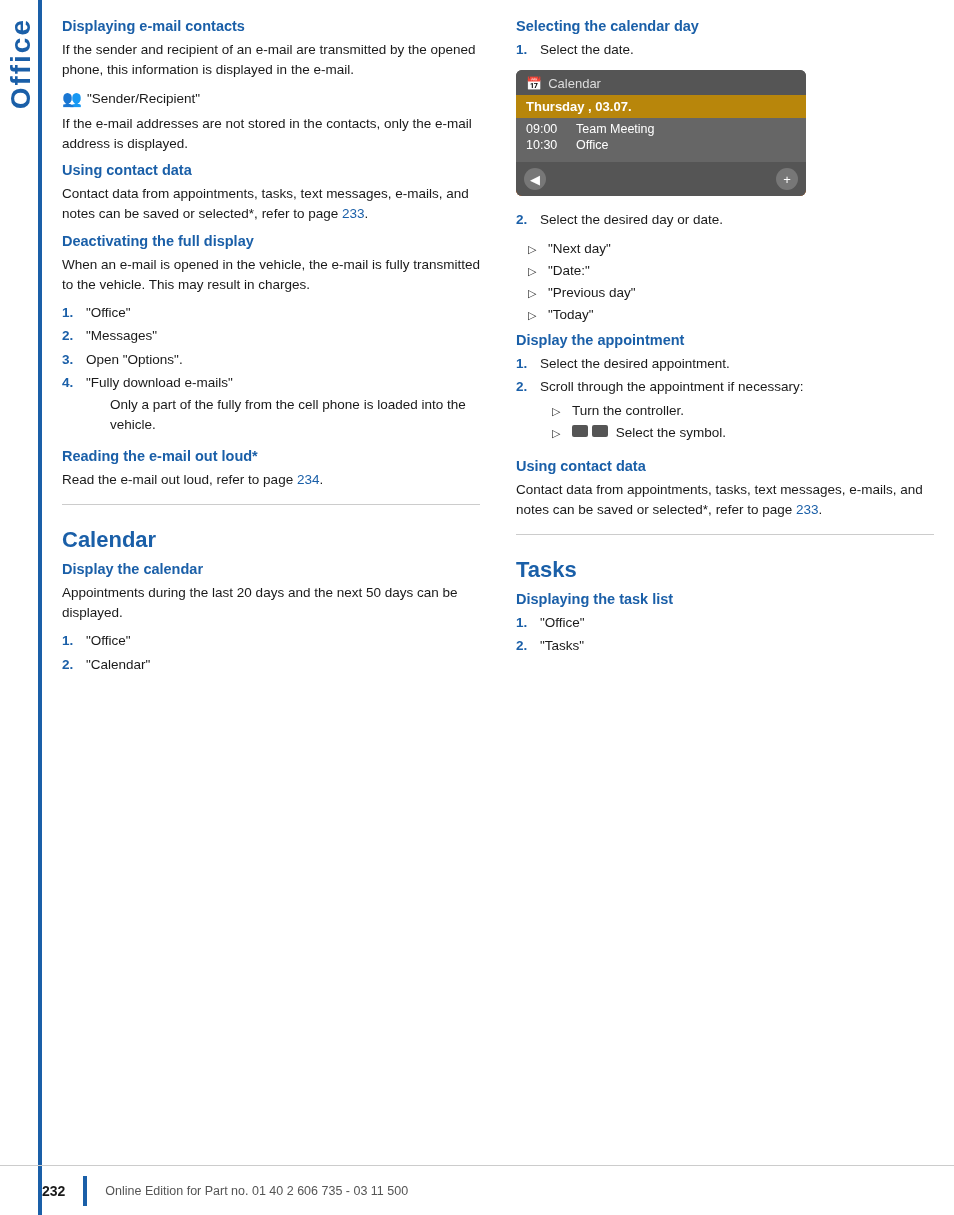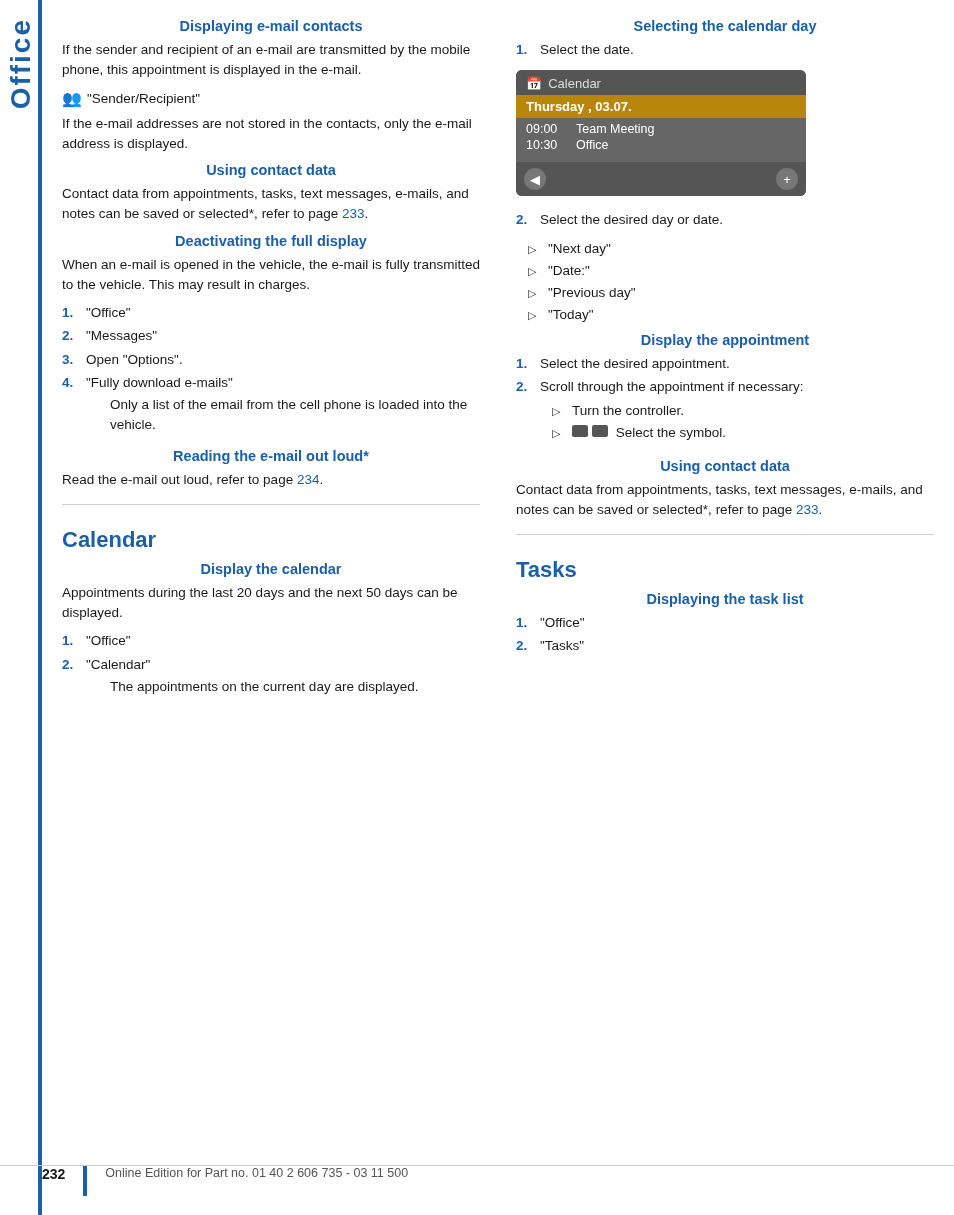--- a/index.html
+++ b/index.html
@@ -74,21 +74,20 @@
     .section-title {
       color: #1a5fa8;
       font-size: 14.5px;
       font-weight: bold;
       margin-bottom: 6px;
       margin-top: 18px;
     }
 
     .section-title:first-child {
       margin-top: 0;
-      text-align: center;
     }
 
     .section-title-large {
       color: #1a5fa8;
       font-size: 22px;
       font-weight: bold;
       margin-bottom: 8px;
       margin-top: 22px;
     }
 
@@ -267,21 +266,21 @@
     }
 
     
     .bottom-bar {
       position: absolute;
       bottom: 0;
       left: 0;
       right: 0;
       height: 50px;
       display: flex;
-      align-items: flex-start;
+      align-items: center;
       border-top: 1px solid #ccc;
       padding: 0 0 0 42px;
     }
 
     .page-number {
       font-size: 14px;
       font-weight: bold;
       color: #1a1a1a;
       margin-right: 18px;
     }
@@ -313,21 +312,21 @@
     <div class="sidebar-label">Office</div>
     <div class="sidebar-bar"></div>
   </div>
 
   <div class="main-content">
 
     <div class="left-col">
 
       <div>
         <div class="section-title">Displaying e-mail contacts</div>
-        <p class="body-text">If the sender and recipient of an e-mail are transmitted by the mobile phone, this appointment is displayed in the e-mail.</p>
+        <p class="body-text">If the sender and recipient of an e-mail are transmitted by the opened phone, this information is displayed in the e-mail.</p>
         <div class="contact-icon-line">
           <span class="contact-icon">👥</span>
           <span>"Sender/Recipient"</span>
         </div>
         <p class="body-text">If the e-mail addresses are not stored in the contacts, only the e-mail address is displayed.</p>
       </div>
 
       <div>
         <div class="section-title">Using contact data</div>
         <p class="body-text">
@@ -348,21 +347,21 @@
               <span>"Messages"</span>
             </li>
           <li>
               <span class="num">3.</span>
               <span>Open "Options".</span>
             </li>
           <li>
             <span class="num">4.</span>
             <div>
               <span>"Fully download e-mails"</span>
-              <div class="sub-text">Only a list of the email from the cell phone is loaded into the vehicle.</div>
+              <div class="sub-text">Only a part of the fully from the cell phone is loaded into the vehicle.</div>
             </div>
           </li>
         </ol>
       </div>
 
       <div>
         <div class="section-title">Reading the e-mail out loud*</div>
         <p class="body-text">
           <span>Read the e-mail out loud, refer to page </span><span class="link">234</span><span>.</span>
         </p>
@@ -377,21 +376,20 @@
         <p class="body-text">Appointments during the last 20 days and the next 50 days can be displayed.</p>
         <ol class="ordered-list">
           <li>
               <span class="num">1.</span>
               <span>"Office"</span>
             </li>
           <li>
             <span class="num">2.</span>
             <div>
               <span>"Calendar"</span>
-              <div class="sub-text">The appointments on the current day are displayed.</div>
             </div>
           </li>
         </ol>
       </div>
 
     </div>
 
     <div class="right-col">
 
       <div>

